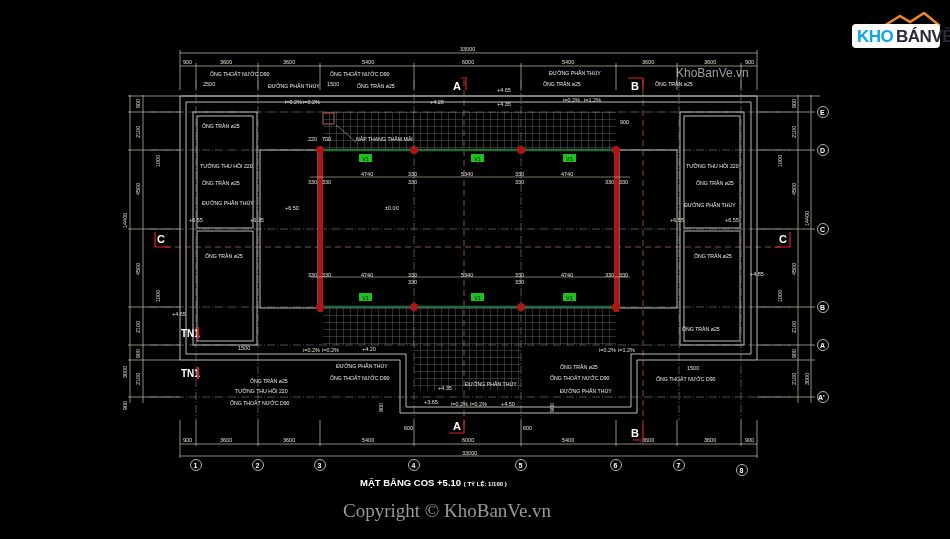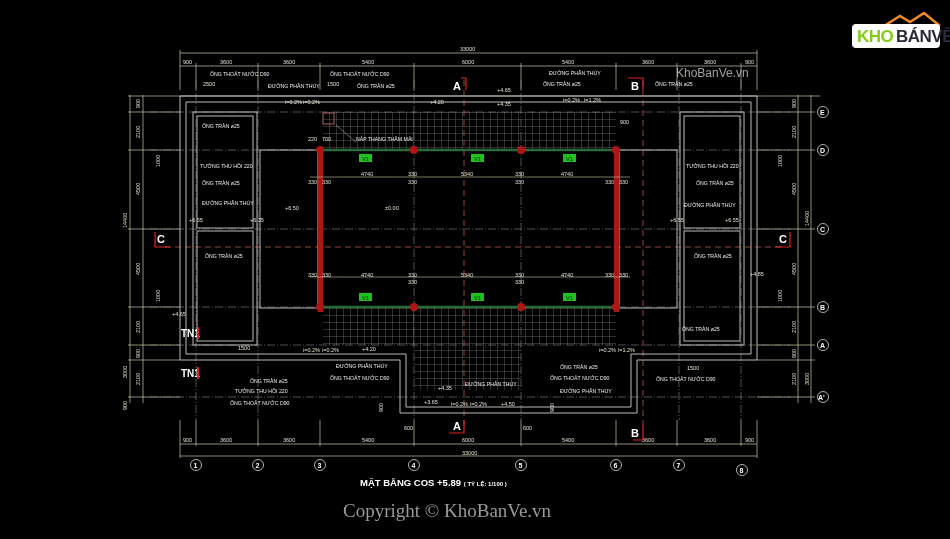--- a/index.html
+++ b/index.html
@@ -5,21 +5,21 @@
   html,body{margin:0;padding:0;background:#000;}
   body{width:950px;height:539px;overflow:hidden;position:relative;font-family:"Liberation Sans",sans-serif;}
   #cad{position:absolute;left:0;top:0;width:950px;height:539px;}
   .t{font-family:"Liberation Sans",sans-serif;fill:#e8e8e8;font-size:5.5px;}
   .dim{font-family:"Liberation Sans",sans-serif;fill:#e0e0d0;font-size:5.5px;}
   .lbl{font-family:"Liberation Sans",sans-serif;fill:#ececec;font-size:5.2px;}
   .axis-t{font-family:"Liberation Sans",sans-serif;fill:#fff;font-size:7px;font-weight:bold;}
   .sect{font-family:"Liberation Sans",sans-serif;fill:#fff;font-size:11px;font-weight:bold;}
   .tn{font-family:"Liberation Sans",sans-serif;fill:#fff;font-size:10px;font-weight:bold;}
   .logo{position:absolute;left:852px;top:14px;width:90px;height:40px;}
-  .logo-kho{position:absolute;left:5px;top:13px;font-size:17px;font-weight:bold;color:#84cc16;font-family:"Liberation Sans",sans-serif;letter-spacing:-0.5px;}
+  .logo-kho{position:absolute;left:5px;top:13px;font-size:17px;font-weight:bold;color:#0ea5e9;font-family:"Liberation Sans",sans-serif;letter-spacing:-0.5px;}
   .logo-ban{position:absolute;left:44px;top:13px;font-size:17px;font-weight:bold;color:#2a2a3a;font-family:Liberation Sans, sans-serif;letter-spacing:-0.5px;}
   .logo-bg{position:absolute;left:0;top:10px;width:88px;height:24px;background:#fff;border-radius:4px;}
   .wm-top{position:absolute;left:676px;top:66px;font-size:12px;color:rgba(200,200,200,0.8);font-family:"Liberation Sans",sans-serif;}
   .copyright{position:absolute;left:343px;top:500px;font-size:19px;color:#9a9a9a;font-family:Liberation Serif, serif;}
   .title{position:absolute;left:360px;top:477px;font-size:9.5px;font-weight:bold;color:#fff;font-family:"Liberation Sans",sans-serif;}
   .title small{font-size:6px;font-weight:bold;}
 </style>
 </head>
 <body>
 
@@ -380,14 +380,14 @@
 <div class="logo">
   <svg style="position:absolute;left:30px;top:-2px;" width="60" height="16">
     <path d="M2 14 L18 4 L28 10 L42 1 L58 14" stroke="#f08a24" stroke-width="2.5" fill="none"></path>
   </svg>
   <div class="logo-bg"></div>
   <span class="logo-kho">KHO</span>
   <span class="logo-ban">BÁNVẼ</span>
 </div>
 
 <div class="wm-top">KhoBanVe.vn</div>
-<div class="title"><span>MẶT BẰNG COS +5.89</span> <small>( TỶ LỆ: 1/100 )</small></div>
+<div class="title"><span>MẶT BẰNG COS +5.10</span> <small>( TỶ LỆ: 1/100 )</small></div>
 <div class="copyright">Copyright © KhoBanVe.vn</div>
 
 </body></html>

